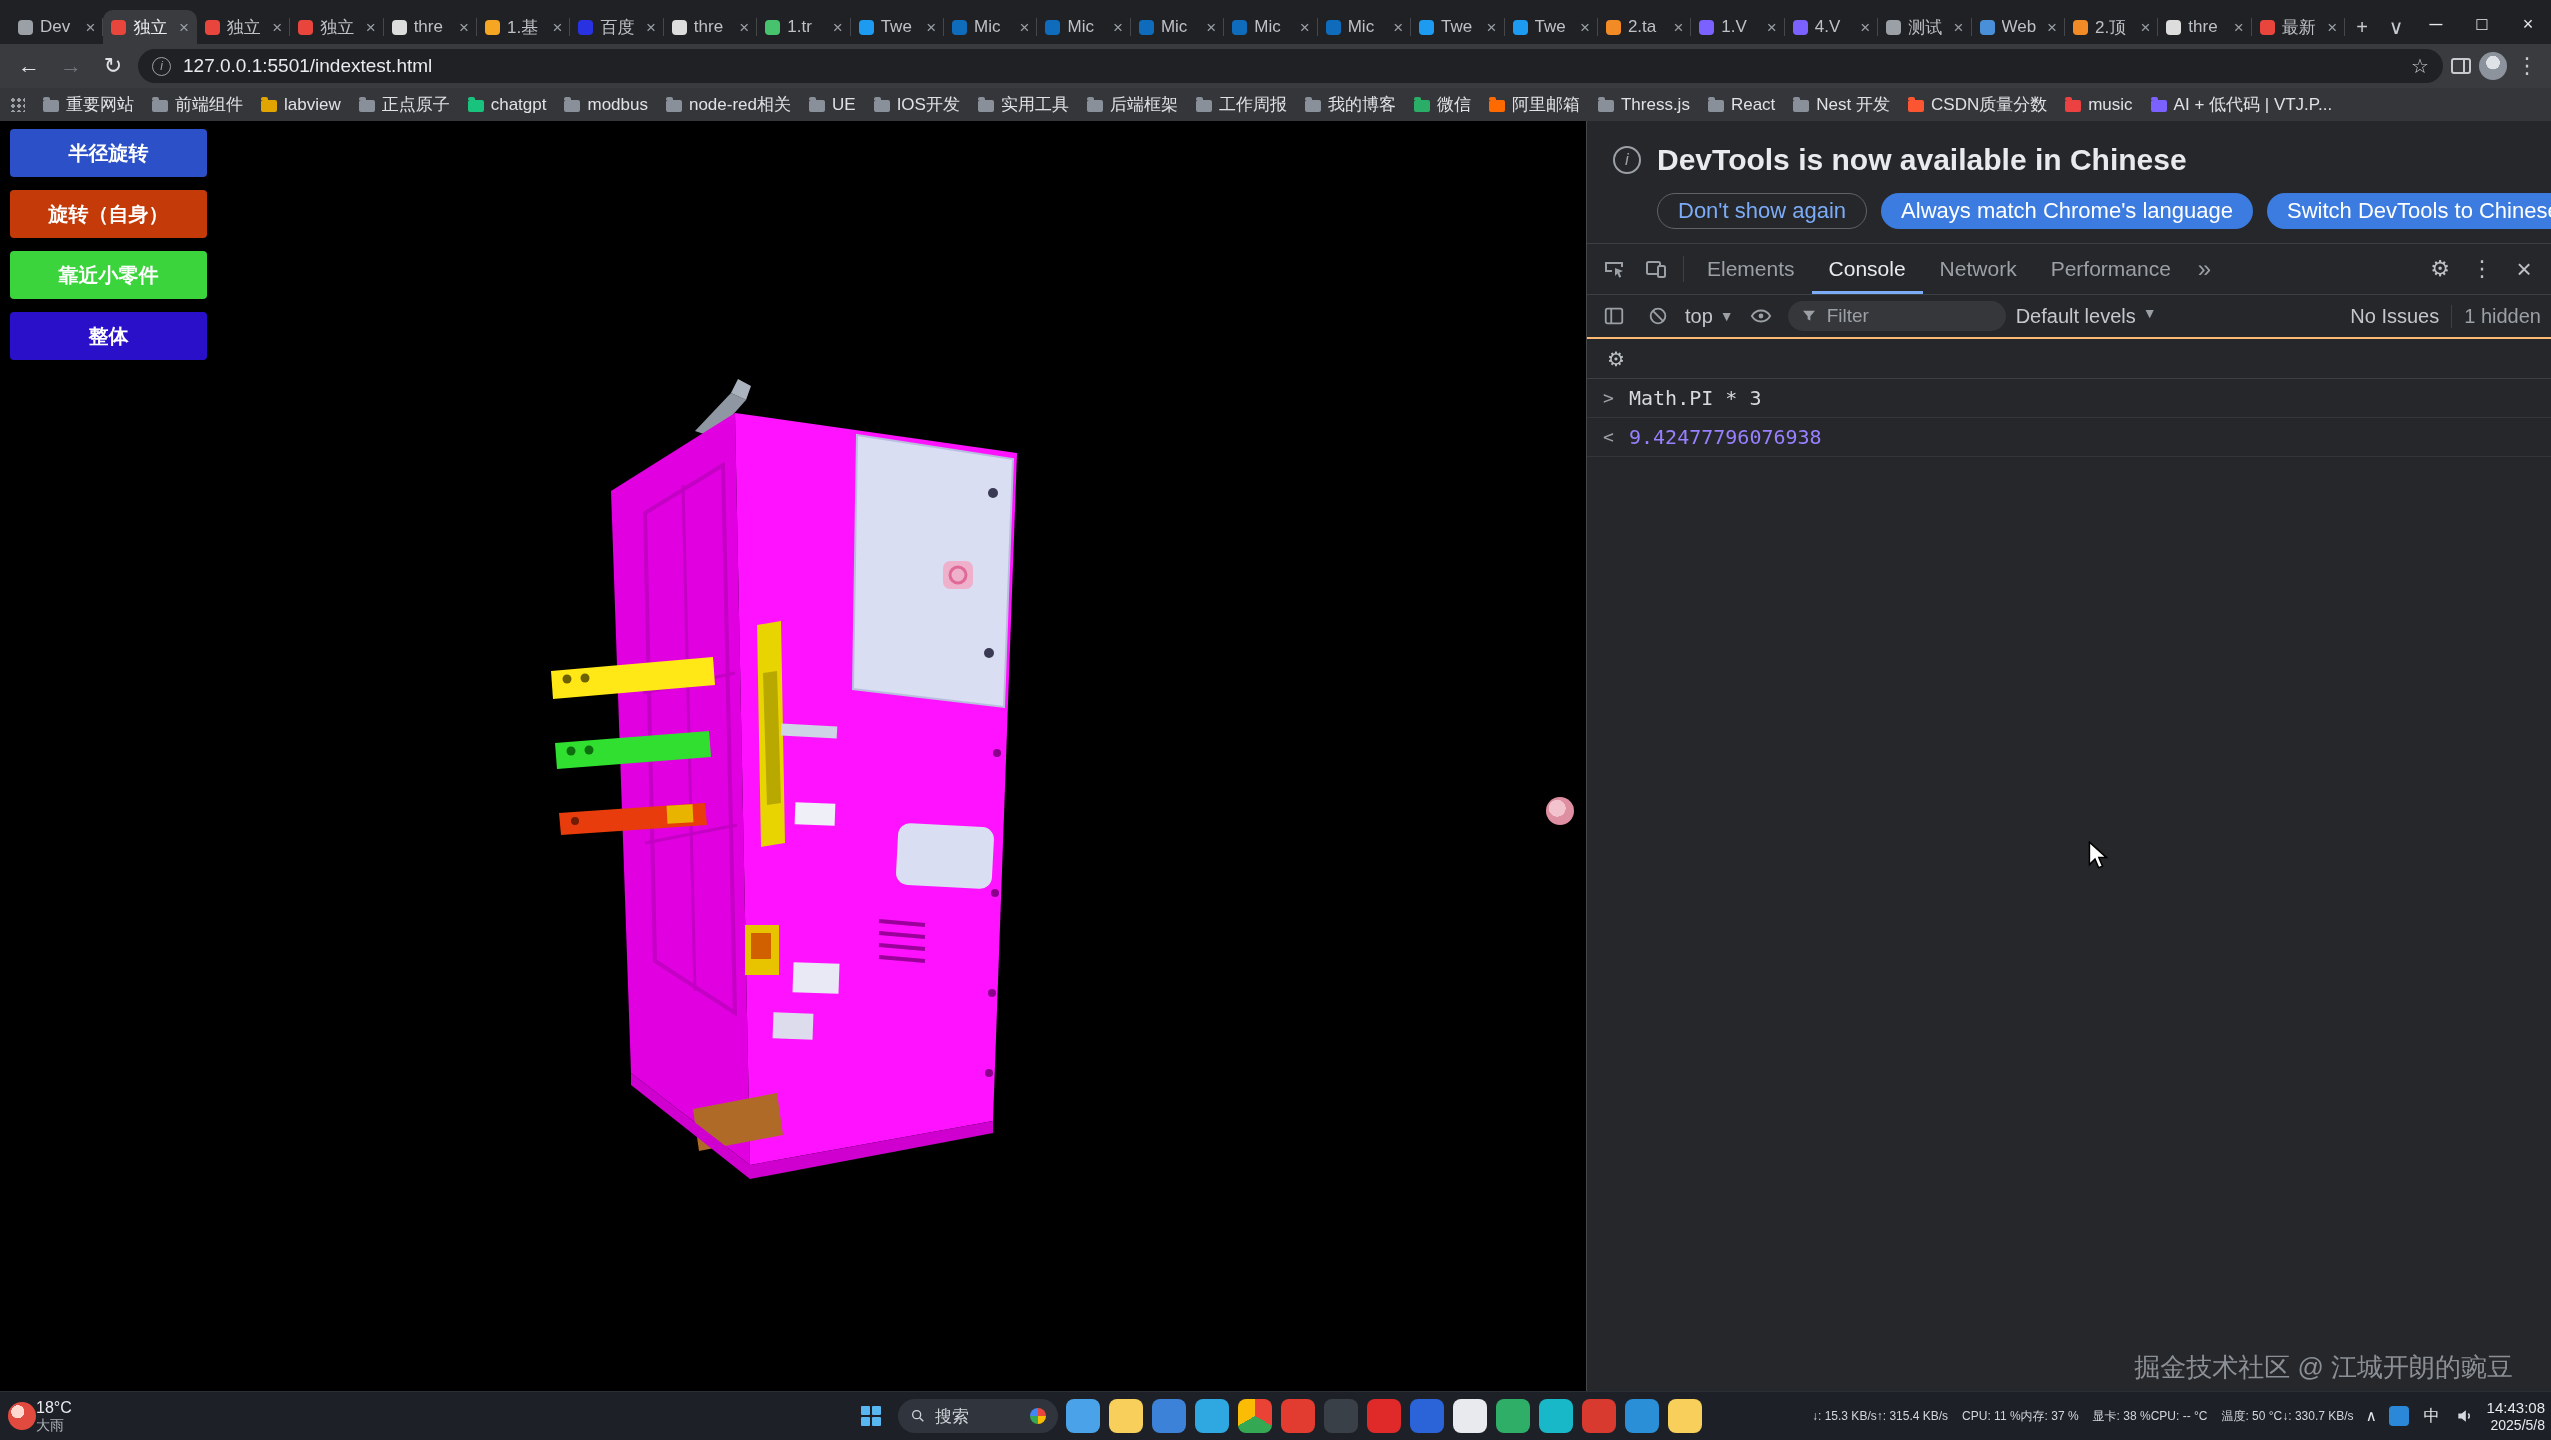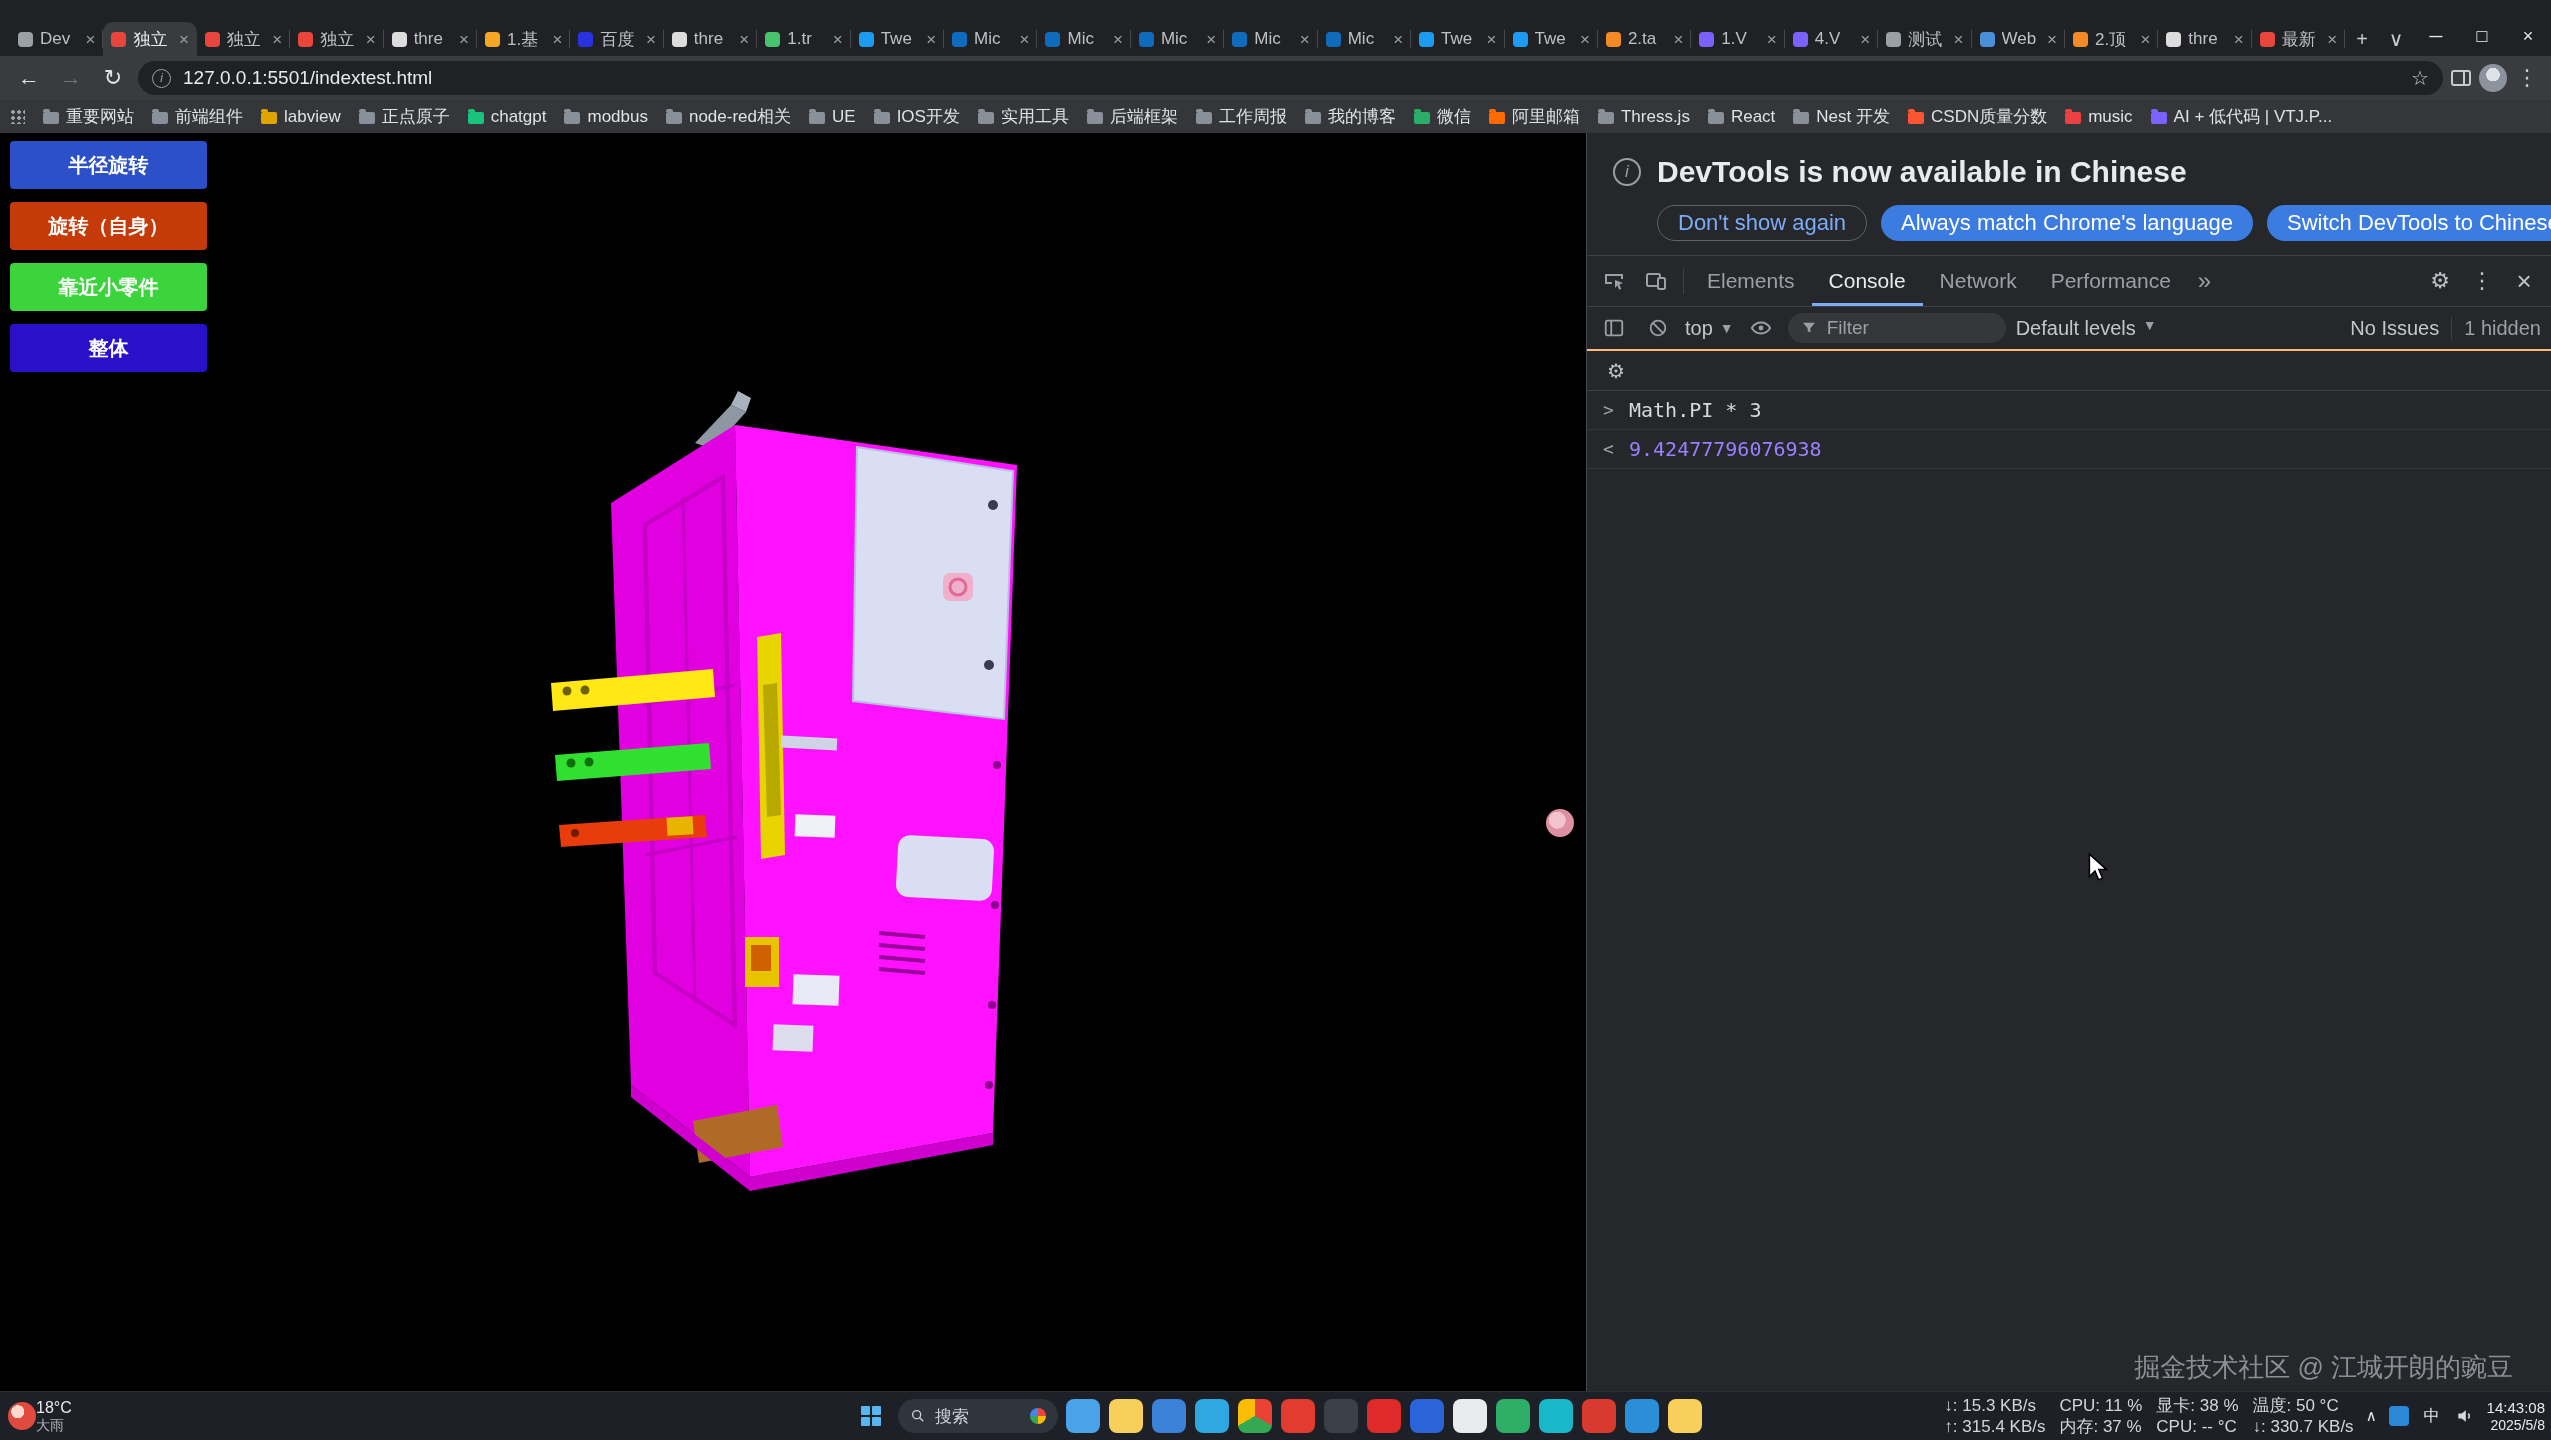--- a/index.html
+++ b/index.html
@@ -1,20 +1,20 @@
 <!DOCTYPE html>
 <html style="--accent: #7cacf8; --result: #9980ff; --magenta: #ff12ff;"><head>
 <meta charset="utf-8">
 <style>
   *{margin:0;padding:0;box-sizing:border-box}
   html,body{width:2551px;height:1440px;overflow:hidden;background:#000;font-family:"Liberation Sans",sans-serif}
   .screen{position:relative;width:2551px;height:1440px;display:flex;flex-direction:column;background:#000}
 
   
-  .tabbar{height:56px;background:#202124;display:flex;align-items:flex-end;padding-left:10px;flex:none}
+  .tabbar{height:44px;background:#202124;display:flex;align-items:flex-end;padding-left:10px;flex:none}
   .tabs{display:flex;flex:1;min-width:0;align-items:flex-end}
   .tab{flex:1 1 0;min-width:0;max-width:100px;height:34px;display:flex;align-items:center;gap:7px;padding:0 8px;border-radius:10px 10px 0 0;color:#bdc1c6;font-size:17px;cursor:default;position:relative}
   .tab:not(.active)::after{content:"";position:absolute;right:0;top:8px;bottom:8px;width:1px;background:#46474b}
   .tab.active{background:#3a3b3e;color:#e8eaed}
   .favicon{width:15px;height:15px;border-radius:4px;flex:none}
   .tab-label{flex:1;overflow:hidden;white-space:nowrap}
   .tab-close{flex:none;color:#9aa0a6;font-size:17px;line-height:1}
   .tab-search,.newtab{width:34px;height:34px;display:grid;place-items:center;color:#c7cbd0;font-size:20px;flex:none}
   .win-controls{display:flex;align-items:center;height:40px;flex:none}
   .win-btn{width:46px;height:40px;display:grid;place-items:center;color:#e8eaed;font-size:18px}
@@ -95,21 +95,21 @@
   .weather-desc{color:#aeb3ba;font-size:14px}
   .tb-center{position:absolute;left:852px;top:0;height:100%;display:flex;align-items:center;gap:8px}
   .start-btn{width:38px;height:38px;border-radius:7px;display:grid;place-items:center}
   .win-logo{width:20px;height:20px;display:grid;grid-template-columns:1fr 1fr;grid-template-rows:1fr 1fr;gap:2px}
   .win-logo span{background:#58b6f0;border-radius:1px}
   .search-pill{width:160px;height:34px;border-radius:17px;background:#30353d;display:flex;align-items:center;gap:9px;padding:0 12px;color:#cfd3d8;font-size:17px}
   .search-cam{width:16px;height:16px;border-radius:50%;background:conic-gradient(#e8453c 0 90deg,#fbbc05 90deg 180deg,#34a853 180deg 270deg,#4285f4 270deg 360deg);margin-left:auto}
   .app-icon{width:34px;height:34px;border-radius:8px;flex:none}
   .tb-tray{position:absolute;right:6px;top:0;height:100%;display:flex;align-items:center;gap:12px}
   .stats{display:flex;gap:14px}
-  .stat-col{display:flex;flex-direction:column;line-height:1.25;color:#d2d6db;font-size:17px;white-space:nowrap}
+  .stat-col{display:flex;flex-direction:row;line-height:1.25;color:#d2d6db;font-size:12px;white-space:nowrap}
   .tray-caret{color:#e8eaed;font-size:15px}
   .tray-ico{width:20px;height:20px;border-radius:4px;flex:none}
   .ime{color:#e8eaed;font-size:16px;width:22px;height:22px;display:grid;place-items:center;border-radius:4px}
   .clock{display:flex;flex-direction:column;align-items:flex-end;line-height:1.2;color:#e8eaed;font-size:15px}
   .clock .date{font-size:14px}
   svg{display:block}
 </style>
 </head>
 <body>
 

